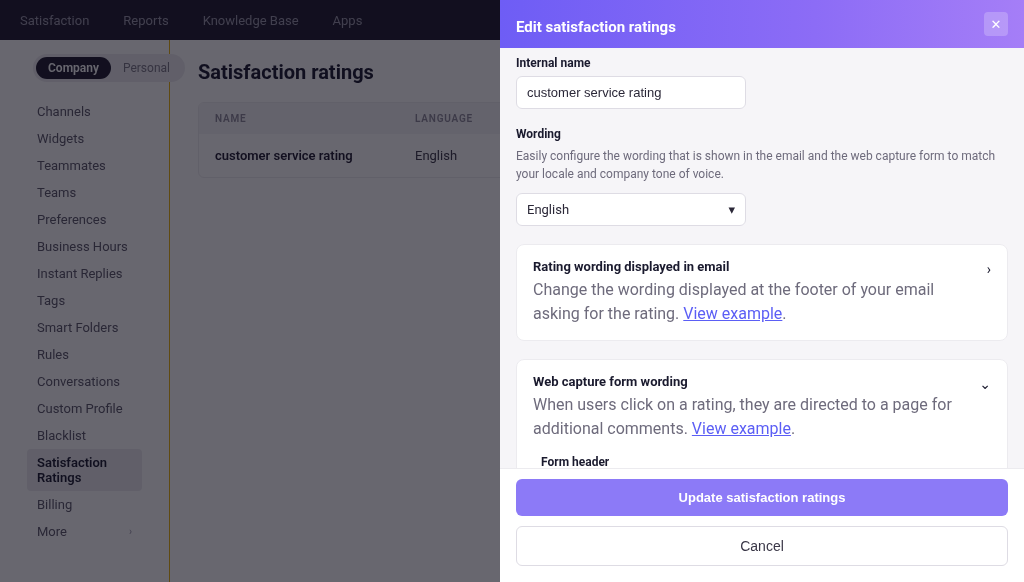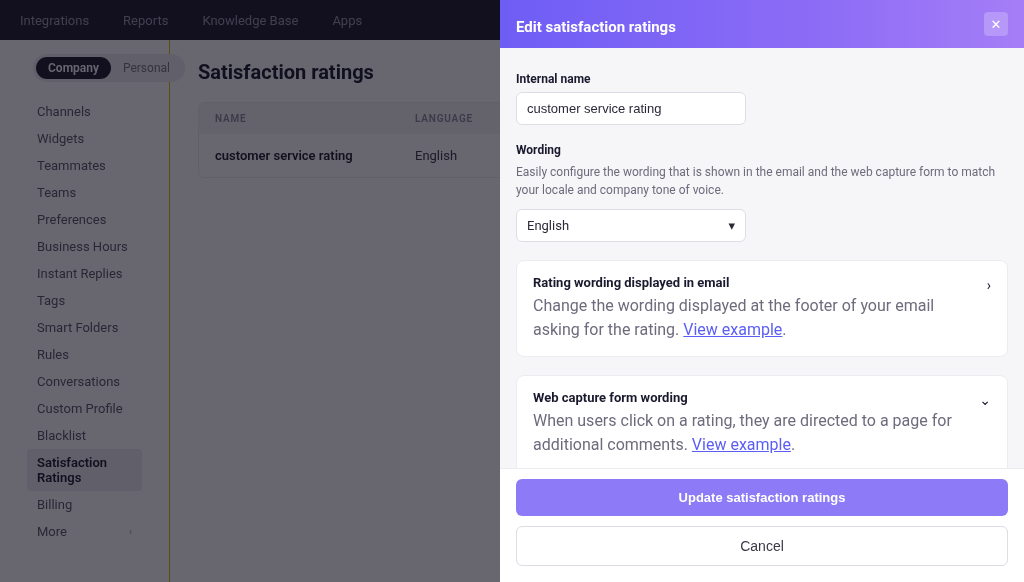--- a/index.html
+++ b/index.html
@@ -22,21 +22,21 @@
 .table{border:1px solid #edecef;border-radius:6px;overflow:hidden}
 .thead{display:flex;background:#f4f3f6;padding:10px 16px;font-size:10px;letter-spacing:.08em;color:#8d8a99;font-weight:600}
 .thead .c1{flex:0 0 200px}
 .trow{display:flex;padding:14px 16px;font-size:13px;color:#3a3747}
 .trow .c1{flex:0 0 200px;font-weight:600;color:#1e1a2f}
 .overlay{position:absolute;inset:0;background:rgba(12,10,22,.62);z-index:10}
 .panel{position:absolute;top:0;right:0;bottom:0;width:524px;background:#f6f5f8;z-index:11;display:flex;flex-direction:column}
 .panel-head{background:linear-gradient(90deg,#6e5df5,#8c6cf6 60%,#a57ef7);color:#fff;display:flex;align-items:flex-end;justify-content:space-between;padding:12px 16px}
 .panel-head h2{font-size:15px;font-weight:700}
 .close-btn{width:24px;height:24px;border-radius:4px;background:rgba(255,255,255,.22);display:flex;align-items:center;justify-content:center;color:#fff;cursor:pointer}
-.panel-body{flex:1;overflow-y:auto;padding:24px 16px}
+.panel-body{flex:1;overflow-y:auto;padding:8px 16px}
 .lbl{font-size:12px;font-weight:700;color:#1a1a2e;margin-bottom:6px;display:block}
 .desc{font-size:12px;color:#6e6b7c;line-height:1.5;margin-bottom:10px}
 .tin{width:230px;border:1px solid #dedce4;border-radius:6px;padding:8px 10px;font-size:13px;background:#fff;color:#2b2838}
 .sel{width:230px;border:1px solid #dedce4;border-radius:6px;padding:8px 10px;font-size:13px;background:#fff;color:#2b2838;display:flex;justify-content:space-between;align-items:center;cursor:pointer}
 .card{background:#fff;border:1px solid #ecebef;border-radius:8px;padding:14px 16px;margin-top:18px}
 .card-head{display:flex;justify-content:space-between;align-items:flex-start;gap:10px}
 .card-title{font-size:13px;font-weight:700;margin-bottom:4px}
 .card-sub{font-size:16px;color:#6e6b7c;line-height:1.5}
 .card-sub a{color:#5b5ef5;text-decoration:underline;cursor:pointer}
 .chev-ic{font-size:14px;color:#1a1a2e;flex-shrink:0;margin-top:2px}
@@ -47,21 +47,21 @@
 .reset-btn{background:#ecebef;border:none;border-radius:6px;padding:9px 14px;font-size:13px;color:#3a3747;cursor:pointer}
 .panel-foot{padding:10px 16px 16px;background:#fff;border-top:1px solid #ecebef}
 .btn-primary{width:100%;background:#8c7af7;color:#fff;border:none;border-radius:6px;padding:11px;font-size:13px;font-weight:600;cursor:pointer;margin-bottom:10px}
 .btn-secondary{width:100%;background:#fff;color:#3a3747;border:1px solid #dedce4;border-radius:6px;padding:11px;font-size:14px;cursor:pointer}
 .gap{height:18px}
 </style>
 </head>
 <body>
 
 <div class="topnav">
-  <div class="nav-item">Integrations</div>
+  <div class="nav-item">Satisfaction</div>
   <div class="nav-item">Reports</div>
   <div class="nav-item">Knowledge Base</div>
   <div class="nav-item">Apps</div>
   <div class="spacer"></div>
   <div class="help-btn">
       <span>help</span>
       <span class="chev">▾</span>
     </div>
 </div>
 

